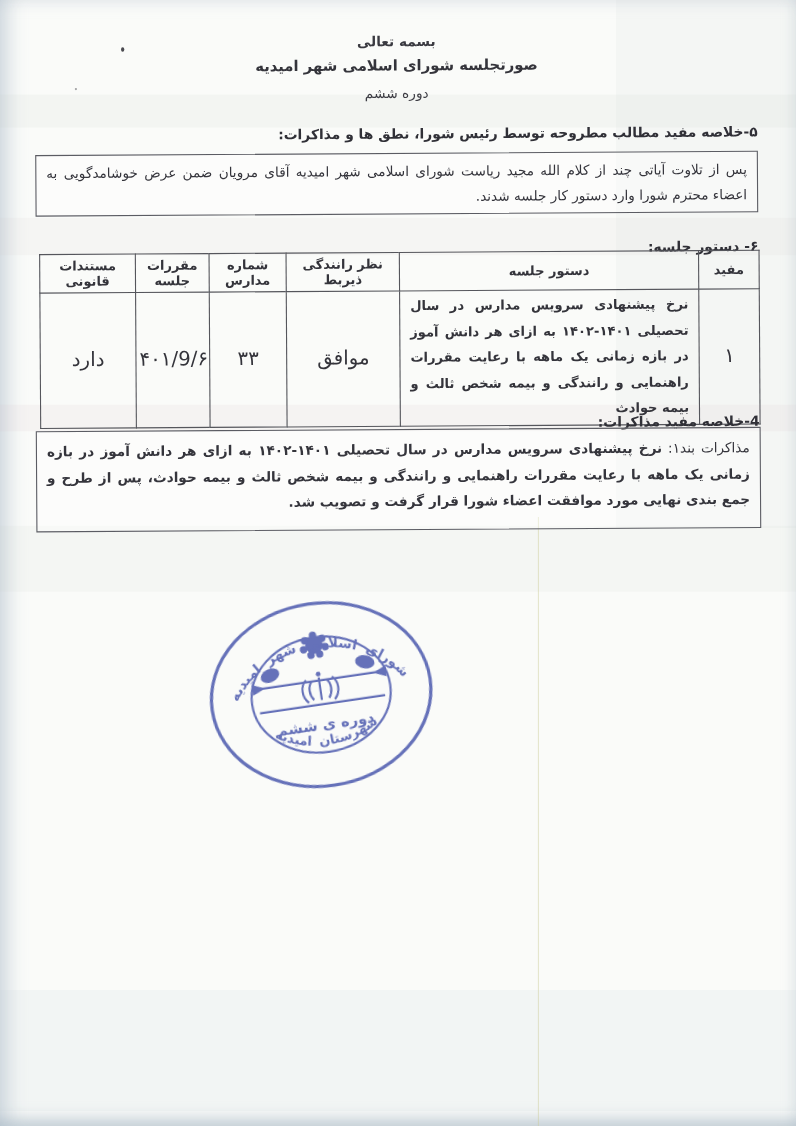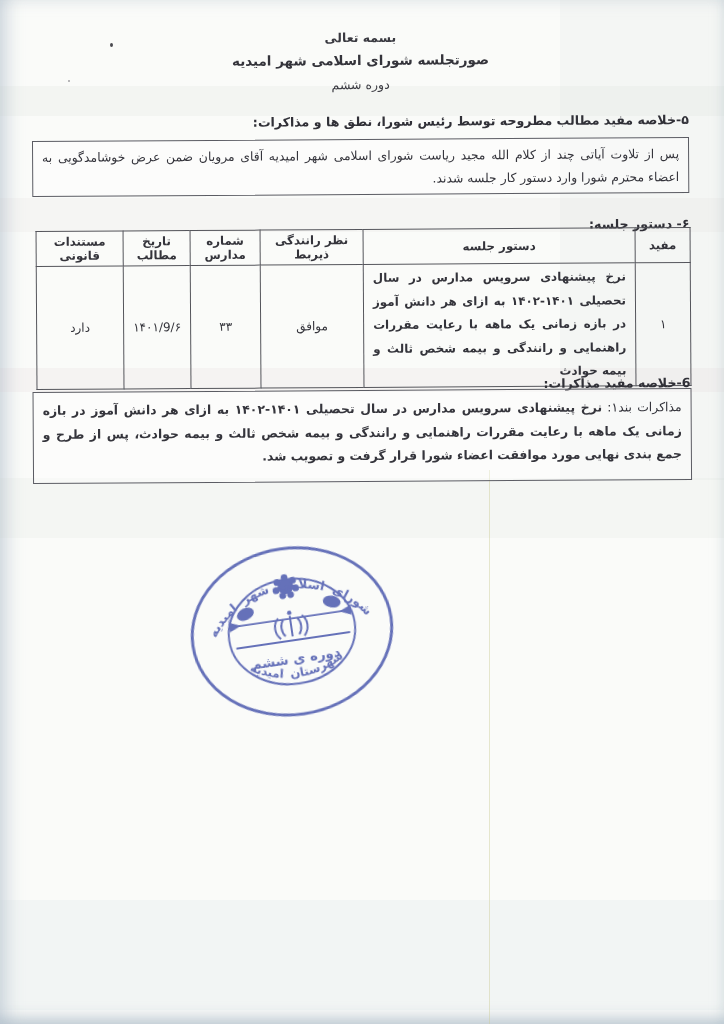--- a/index.html
+++ b/index.html
@@ -44,21 +44,21 @@
 
   table#agenda-table{
     position:absolute;top:229px;left:36px;width:654px;
     border-collapse:collapse;table-layout:fixed;direction:rtl;
   }
   #agenda-table td,#agenda-table th{
     border:1.1px solid #55565c;vertical-align:middle;overflow:hidden;
     color:#34343b;
   }
   #agenda-table th{height:34px;font-size:11.8px;font-weight:600;text-align:center;padding:0 2px;}
-  #agenda-table td{height:95px;font-size:12px;text-align:center;}
+  #agenda-table td{height:95px;font-size:18px;text-align:center;}
   #agenda-table td.agenda-cell{
     font-weight:bold;font-size:11.9px;line-height:23.5px;
     text-align:justify;padding:2px 9px;vertical-align:middle;
   }
 
   #stamp{
     position:absolute;left:181px;top:540px;width:218px;height:182px;
     opacity:.82;filter:blur(.35px);transform:rotate(-8deg);
   }
   #stamp text{font-family:"DejaVu Sans",sans-serif;}
@@ -100,37 +100,37 @@
         <col style="width:70px">
           <col style="width:67px">
           <col style="width:87px">
       </colgroup>
       <thead>
         <tr>
           <th>مفید</th>
           <th>دستور جلسه</th>
           <th>نظر رانندگی ذیربط</th>
           <th>شماره مدارس</th>
-          <th>تاریخ مطالب</th>
+          <th>مقررات جلسه</th>
           <th>مستندات قانونی</th>
         </tr>
       </thead>
       <tbody>
         <tr>
           <td>۱</td>
           <td class="agenda-cell">نرخ پیشنهادی سرویس مدارس در سال تحصیلی ۱۴۰۱-۱۴۰۲ به ازای هر دانش آموز در بازه زمانی یک ماهه با رعایت مقررات راهنمایی و رانندگی و بیمه شخص ثالث و بیمه حوادث</td>
           <td>موافق</td>
           <td>۳۳</td>
           <td>۱۴۰۱/9/۶</td>
           <td>دارد</td>
         </tr>
       </tbody>
     </table>
 
-    <div class="sec-heading" id="sec7-heading">6-خلاصه مفید مذاکرات:</div>
+    <div class="sec-heading" id="sec7-heading">4-خلاصه مفید مذاکرات:</div>
     <div class="text-box" id="box2">
       <span>مذاکرات بند۱:</span>
       <span class="bold-part">نرخ پیشنهادی سرویس مدارس در سال تحصیلی ۱۴۰۱-۱۴۰۲ به ازای هر دانش آموز در بازه زمانی یک ماهه با رعایت مقررات راهنمایی و رانندگی و بیمه شخص ثالث و بیمه حوادث، پس از طرح و جمع بندی نهایی مورد موافقت اعضاء شورا قرار گرفت و تصویب شد.</span>
     </div>
 
     <svg id="stamp" viewBox="0 0 220 180" xmlns="http://www.w3.org/2000/svg">
       <defs>
         <path id="arcTop" d="M 26,102 A 86,70 0 0 1 194,102" fill="none"></path>
         <path id="arcBottom" d="M 38,98 A 79,65 0 0 0 182,98" fill="none"></path>
       </defs>

